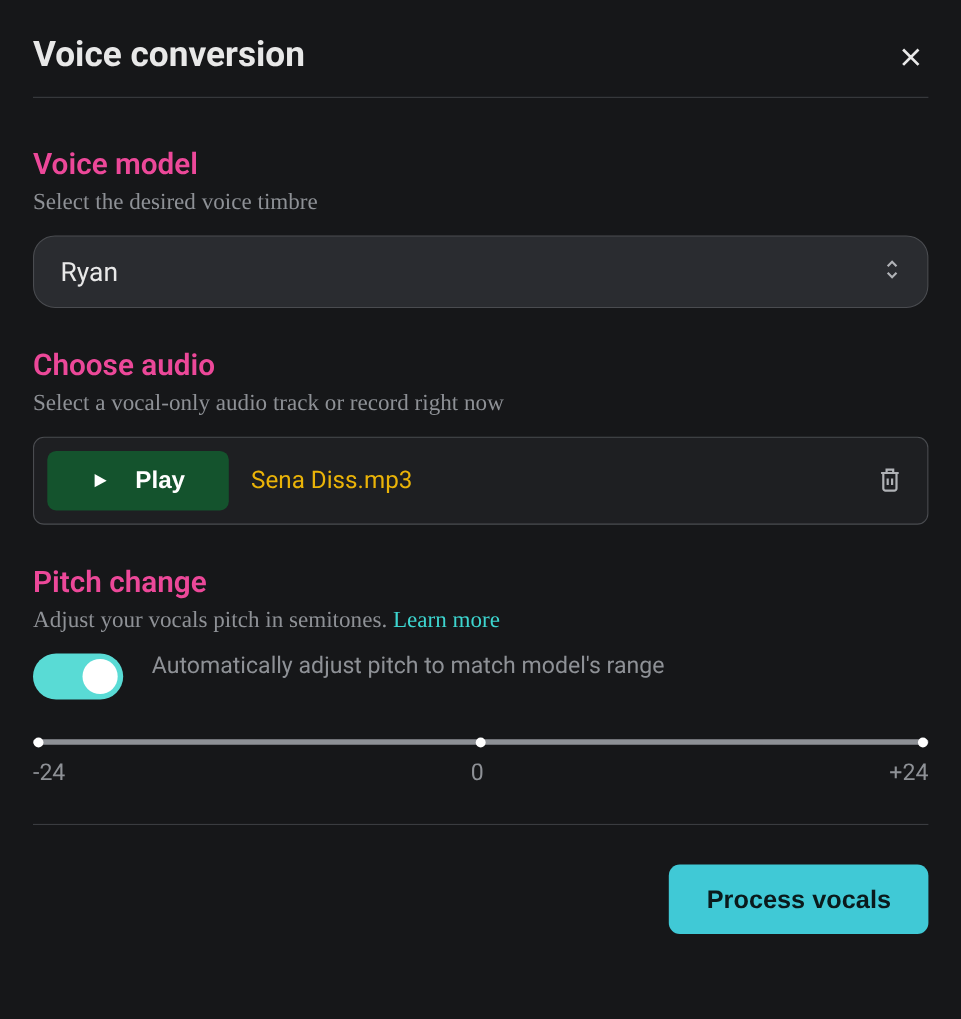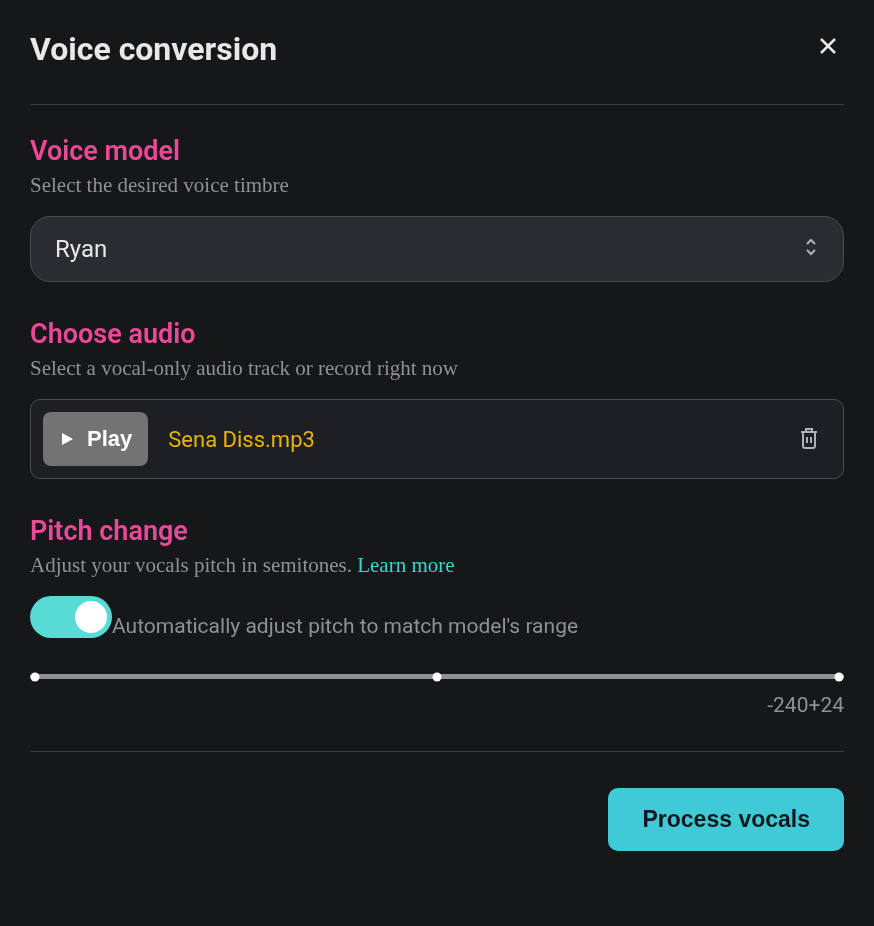--- a/index.html
+++ b/index.html
@@ -11,24 +11,24 @@
     background: #161719;
     font-family: -apple-system, BlinkMacSystemFont, "Segoe UI", Roboto, Helvetica, Arial, sans-serif;
     width: 874px;
     height: 926px;
     padding: 30px;
     color: #e8e8e8;
   }
   .header {
     display: flex;
     justify-content: space-between;
-    align-items: flex-start;
-    padding-bottom: 36px;
+    align-items: flex-end;
+    padding-bottom: 20px;
     border-bottom: 1px solid #3a3c40;
-    margin-bottom: 30px;
+    margin-bottom: 44px;
   }
   .title {
     font-size: 32px;
     font-weight: 700;
     color: #e8e8e8;
   }
   .close-btn {
     background: none;
     border: none;
     cursor: pointer;
@@ -89,27 +89,27 @@
     width: 100%;
     background: #1e1f22;
     border: 1px solid #4a4c50;
     border-radius: 10px;
     padding: 12px 18px 12px 12px;
     display: flex;
     align-items: center;
     gap: 20px;
   }
   .play-btn {
-    background: #737373;
+    background: #14532d;
     border: none;
     border-radius: 8px;
-    padding: 14px 16px;
-    display: flex;
-    align-items: center;
-    gap: 12px;
+    padding: 14px 40px;
+    display: flex;
+    align-items: center;
+    gap: 24px;
     cursor: pointer;
   }
   .play-btn svg {
     width: 16px;
     height: 16px;
     fill: #fff;
   }
   .play-label {
     font-size: 22px;
     font-weight: 600;
@@ -128,21 +128,22 @@
   }
   .trash-btn svg {
     width: 24px;
     height: 24px;
     stroke: #b0b2b6;
     stroke-width: 2;
     fill: none;
   }
   .toggle-row {
     display: flex;
-    align-items: flex-end;
+    align-items: flex-start;
+    gap: 26px;
     margin-bottom: 36px;
   }
   .toggle {
     width: 82px;
     height: 42px;
     background: #59dbd5;
     border-radius: 21px;
     position: relative;
     cursor: pointer;
   }
@@ -179,21 +180,21 @@
     background: #fff;
     border-radius: 50%;
     top: 50%;
     transform: translate(-50%, -50%);
   }
   .slider-dot.left { left: 5px; }
   .slider-dot.center { left: 50%; }
   .slider-dot.right { left: calc(100% - 5px); }
   .slider-labels {
     display: flex;
-    justify-content: flex-end;
+    justify-content: space-between;
     margin-top: 14px;
     font-size: 21px;
     color: #8e9196;
   }
   .footer {
     display: flex;
     justify-content: flex-end;
   }
   .process-btn {
     background: #40c9d6;

